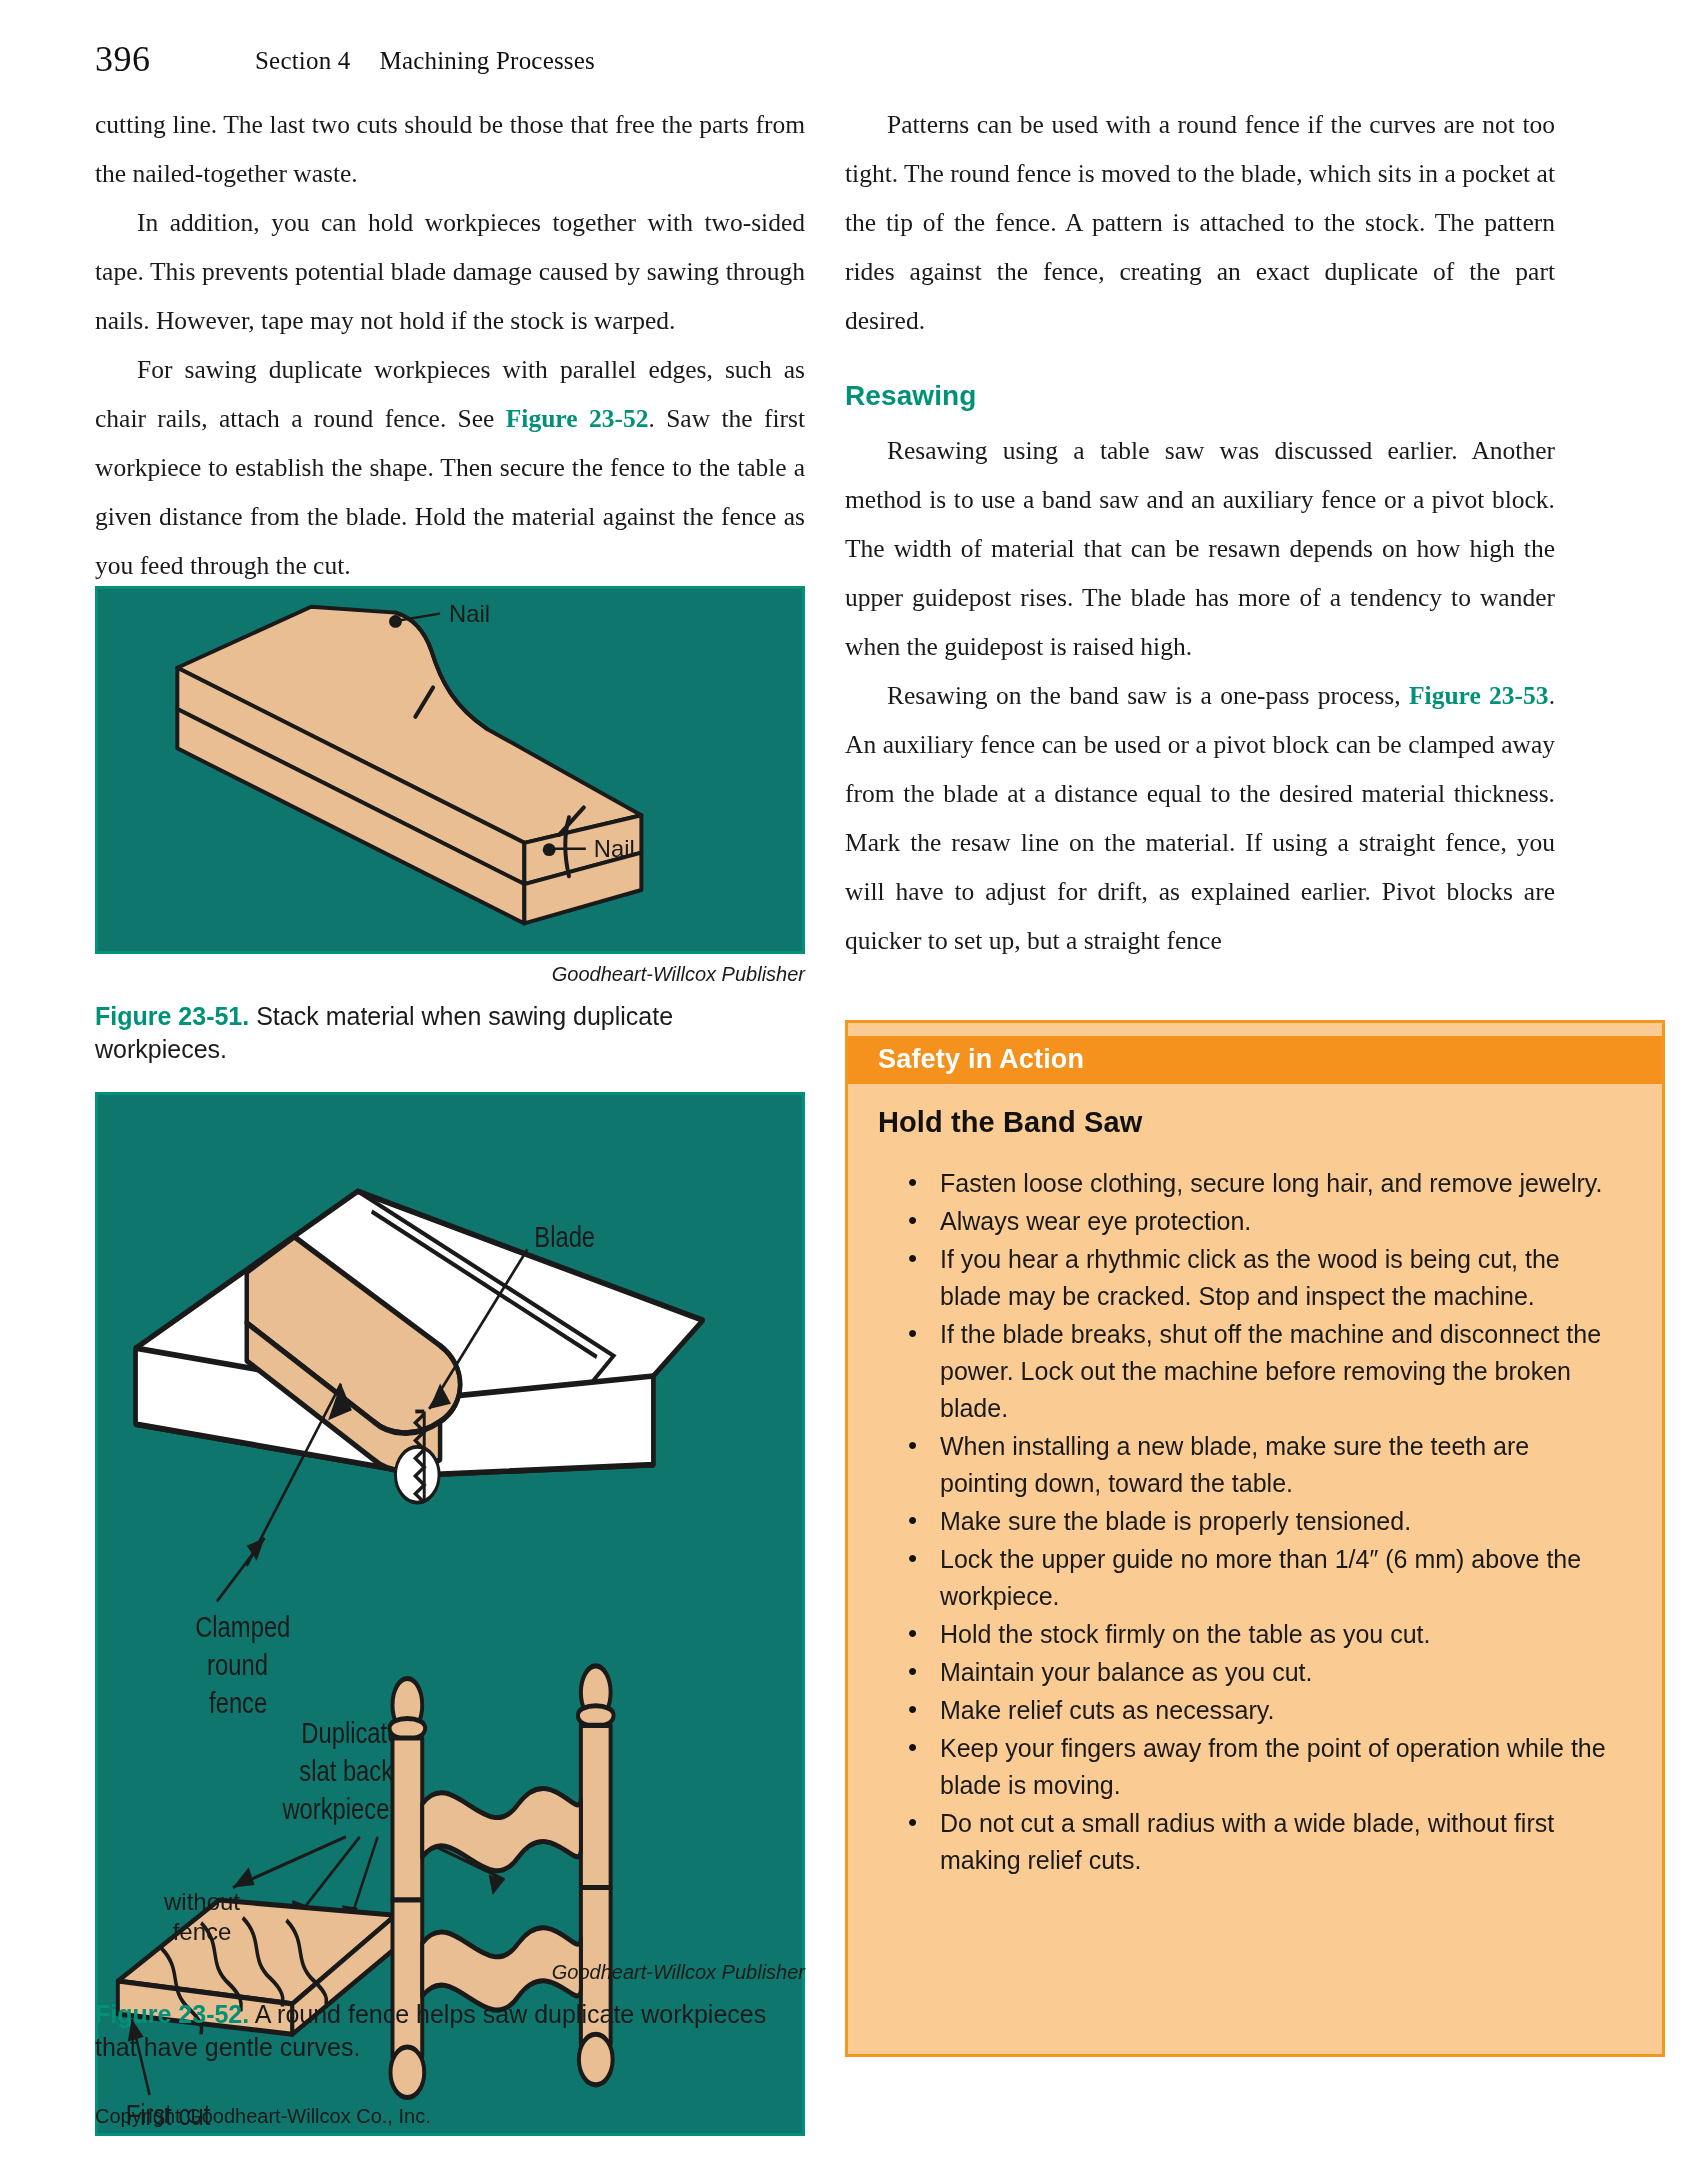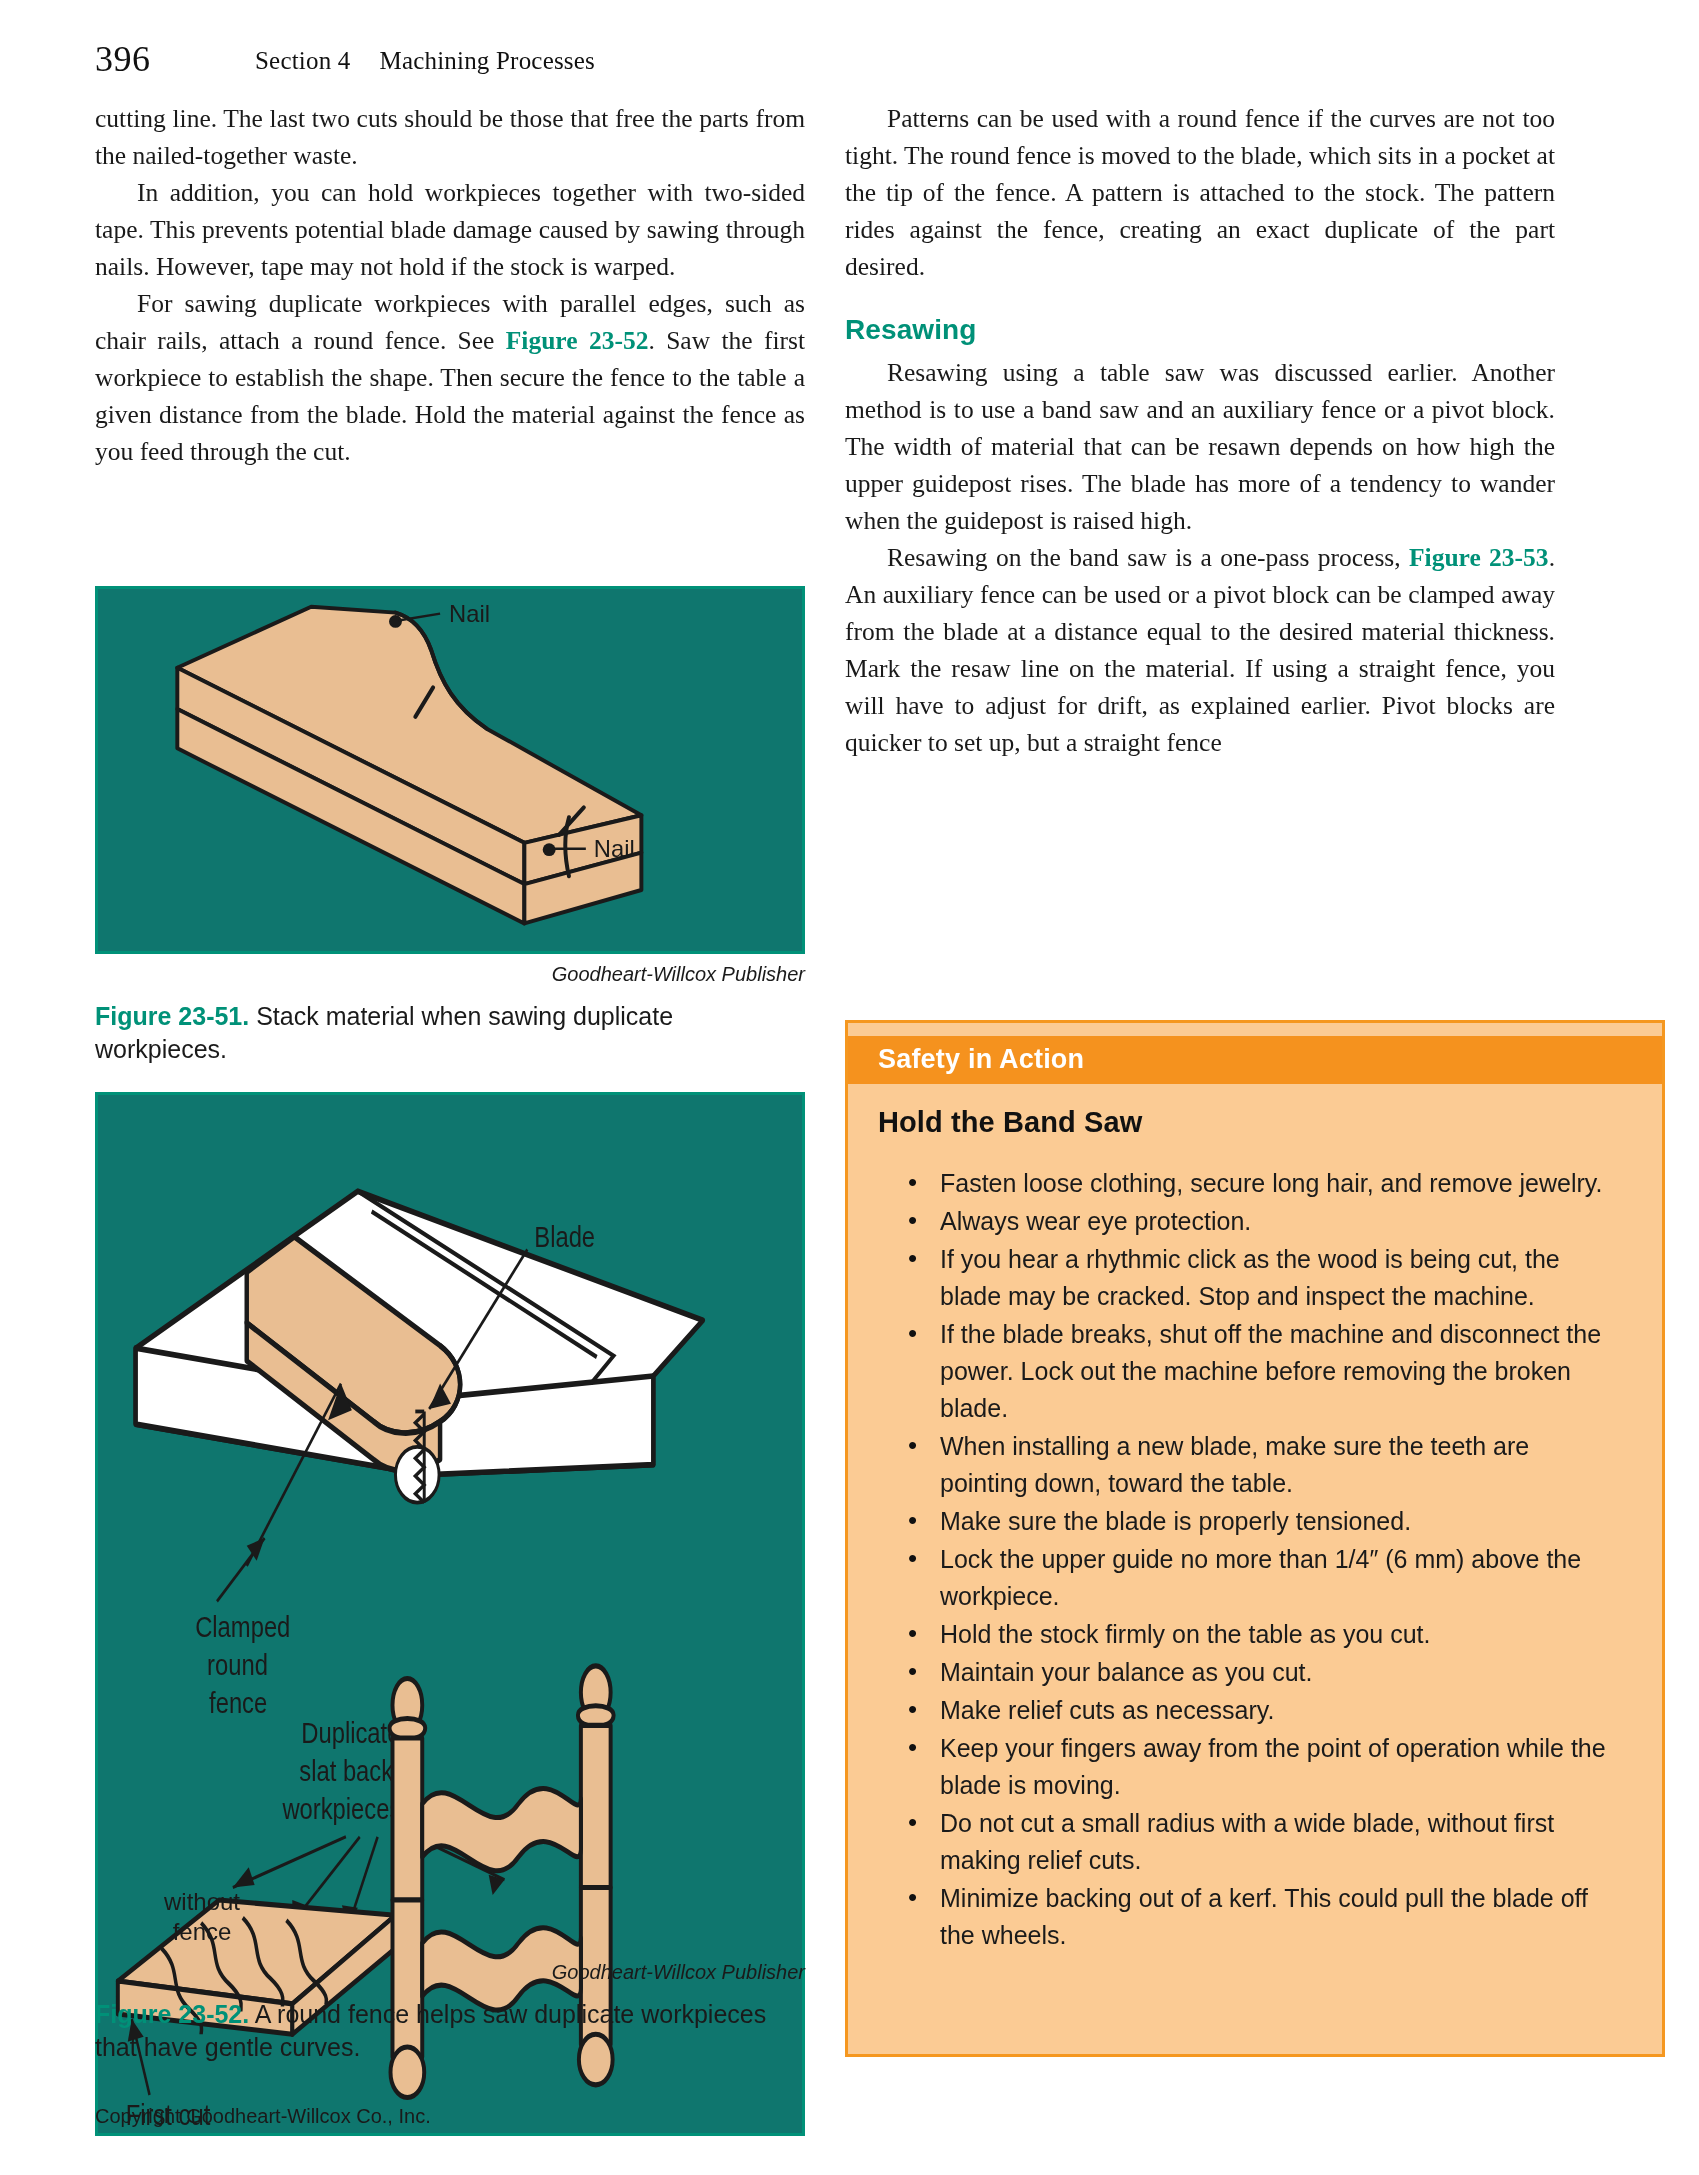--- a/index.html
+++ b/index.html
@@ -48,21 +48,21 @@
     color: #111;
     letter-spacing: 0.2px;
   }
   .head-title .sep { display: inline-block; width: 16px; }
 
   
   .col {
     position: absolute;
     width: 710px;
     font-size: 25.5px;
-    line-height: 37px;
+    line-height: 49px;
     text-align: justify;
     text-justify: inter-word;
     hyphens: manual;
   }
   .col-left  { left: 95px;  top: 100px; }
   .col-right { left: 845px; top: 100px; }
 
   .col p {
     margin: 0;
     text-indent: 0;
@@ -386,19 +386,18 @@
       <li>If you hear a rhythmic click as the wood is being cut, the blade may be cracked. Stop and inspect the machine.</li>
       <li>If the blade breaks, shut off the machine and disconnect the power. Lock out the machine before removing the broken blade.</li>
       <li>When installing a new blade, make sure the teeth are pointing down, toward the table.</li>
       <li>Make sure the blade is properly tensioned.</li>
       <li>Lock the upper guide no more than 1/4″ (6 mm) above the workpiece.</li>
       <li>Hold the stock firmly on the table as you cut.</li>
       <li>Maintain your balance as you cut.</li>
       <li>Make relief cuts as necessary.</li>
       <li>Keep your fingers away from the point of operation while the blade is moving.</li>
       <li>Do not cut a small radius with a wide blade, without first making relief cuts.</li>
-      <li>Minimize backing out of a kerf. This could pull the blade off the wheels.</li>
     </ul>
   </div>
 
   <div class="copyright">Copyright Goodheart-Willcox Co., Inc.</div>
 
 </div>
 
 </body></html>

